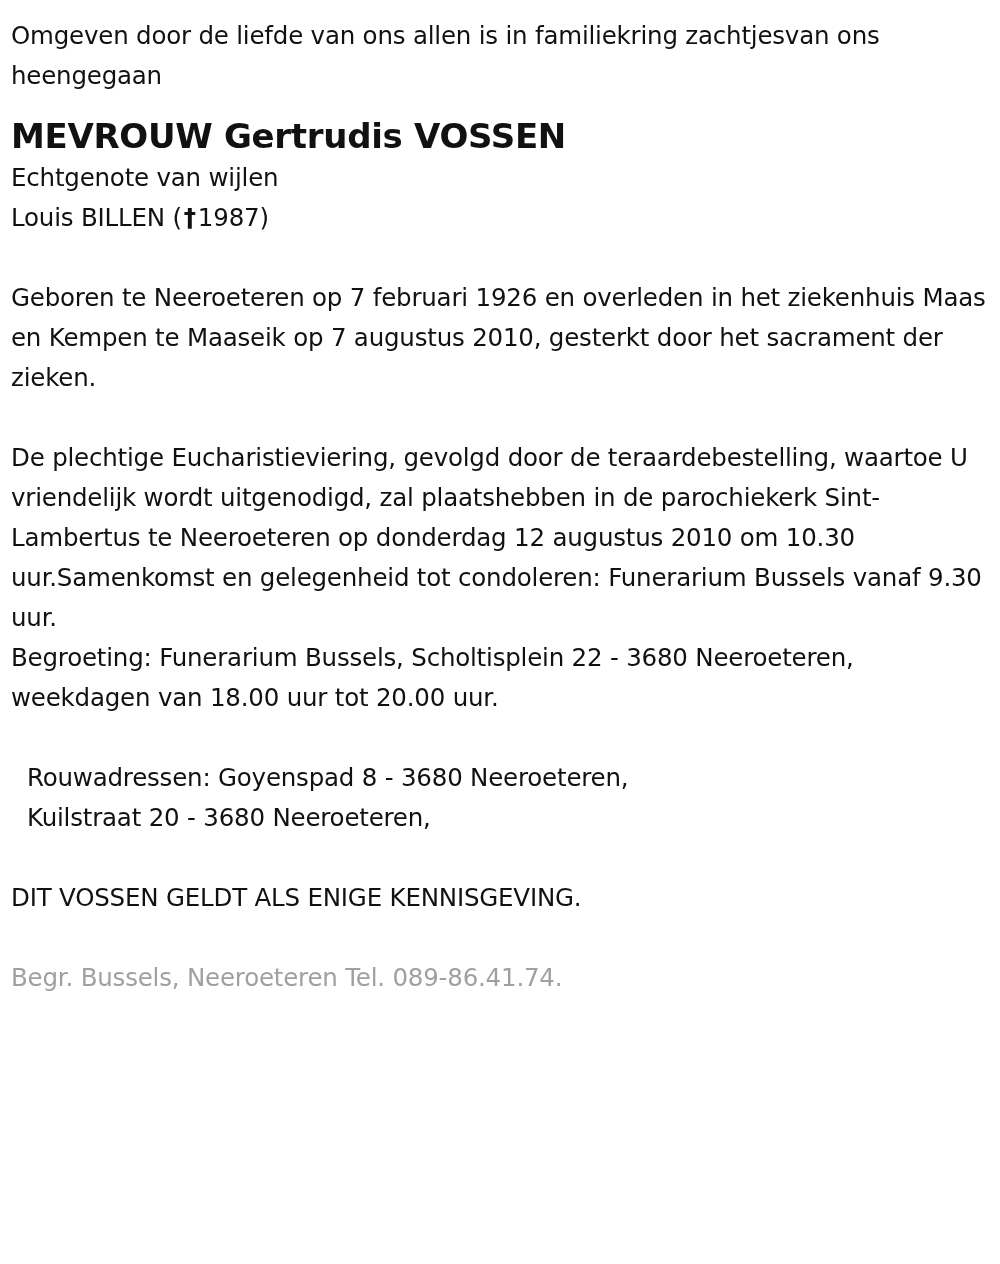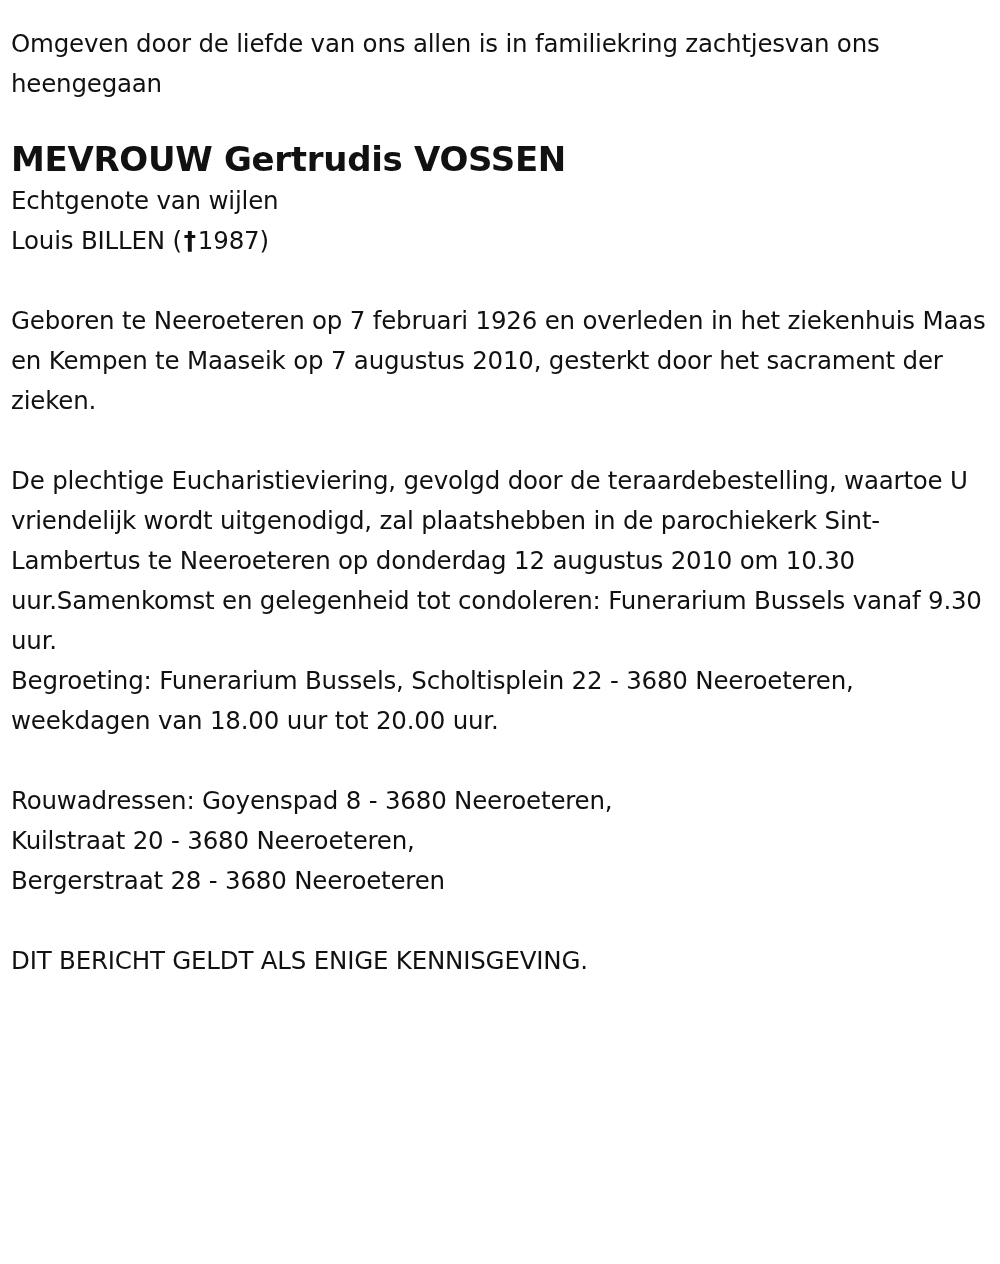--- a/index.html
+++ b/index.html
@@ -8,41 +8,42 @@
       background: #ffffff;
     }
     body {
       width: 1000px;
       height: 1264px;
       overflow: hidden;
       font-family: "DejaVu Sans", sans-serif;
       color: #111111;
     }
     .page {
-      padding: 24px 12px 0 11px;
+      padding: 16px 12px 0 11px;
       font-size: 24.5px;
       line-height: 40px;
       letter-spacing: -0.2px;
     }
     .para {
       margin: 0;
     }
     .gap {
       height: 40px;
     }
     .title {
-      margin: 33px 0 0 0;
+      margin: 18px 0 0 0;
       font-size: 34px;
       line-height: 44px;
       font-weight: bold;
       letter-spacing: -0.3px;
       color: #111111;
     }
     .line {
       display: block;
+      margin-left: 16px;
     }
     .muted {
       color: #a0a0a0;
     }
     .cross {
       display: inline-block;
       font-weight: bold;
       margin: 0 2px 0 2px;
     }
   </style>
@@ -67,26 +68,26 @@
   <div class="gap"></div>
 
   <p class="para">De plechtige Eucharistieviering, gevolgd door de teraardebestelling, waartoe U vriendelijk wordt uitgenodigd, zal plaatshebben in de parochiekerk Sint-Lambertus te Neeroeteren op donderdag 12 augustus 2010 om 10.30 uur.Samenkomst en gelegenheid tot condoleren: Funerarium Bussels vanaf 9.30 uur.</p>
   <p class="para">Begroeting: Funerarium Bussels, Scholtisplein 22 - 3680 Neeroeteren, weekdagen van 18.00 uur tot 20.00 uur.</p>
 
   <div class="gap"></div>
 
   <div>
     <span class="line">Rouwadressen: Goyenspad 8 - 3680 Neeroeteren,</span>
     <span class="line">Kuilstraat 20 - 3680 Neeroeteren,</span>
-    <span class="line">Bergerstraat 28 - 3680 Neeroeteren</span>
   </div>
 
   <div class="gap"></div>
 
-  <p class="para">DIT BERICHT GELDT ALS ENIGE KENNISGEVING.</p>
+  <p class="para">DIT VOSSEN GELDT ALS ENIGE KENNISGEVING.</p>
 
   <div class="gap"></div>
 
+  <p class="para muted">Begr. Bussels, Neeroeteren Tel. 089-86.41.74.</p>
 
   <div class="gap"></div>
 
 
 </div>
 
 </body></html>

